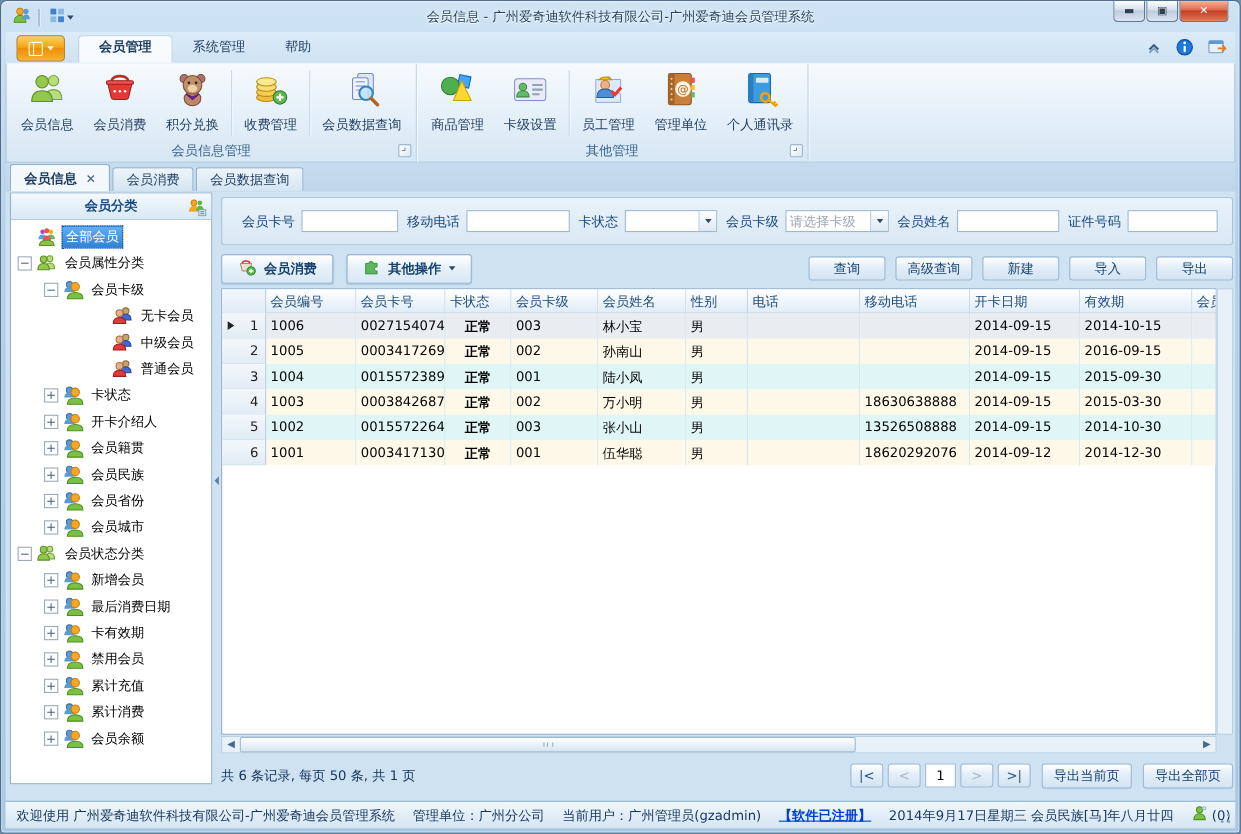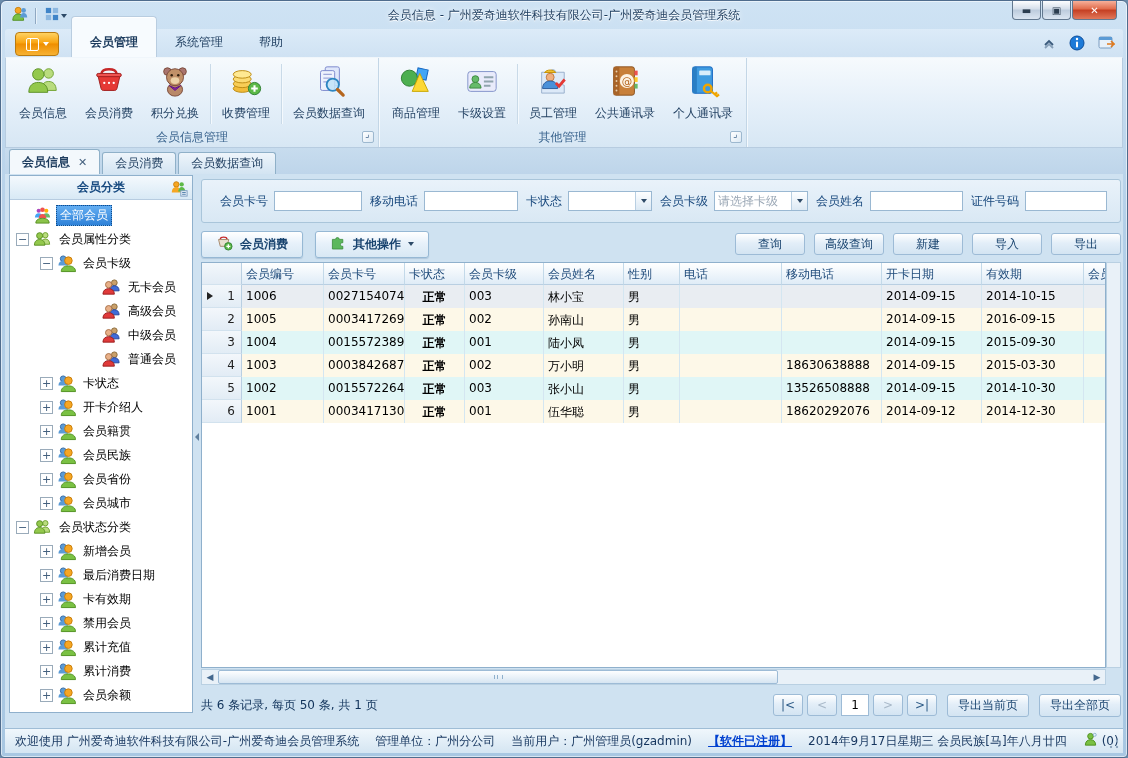--- a/index.html
+++ b/index.html
@@ -25,21 +25,21 @@
 
   
   .tabrow { position:absolute; left:4px; right:4px; top:28px; height:28px;
     background:linear-gradient(180deg,#dcebf8,#cfe2f3); border-radius:3px 3px 0 0; }
   .appbtn { position:absolute; left:10px; top:3px; width:44px; height:24px; border:1px solid #b97a10; border-radius:4px;
     background:linear-gradient(180deg,#ffd262,#f8a411 45%,#ef8e00 50%,#f7b233); display:flex; align-items:center; justify-content:center; gap:4px; }
   .appbtn .glyph { width:13px; height:13px; border:1.5px solid #fff; border-radius:2px; position:relative; }
   .appbtn .glyph::after { content:""; position:absolute; left:3px; top:0; bottom:0; width:1.5px; background:#fff; }
   .appbtn .caret { border-top-color:#fff; }
   .menu-tabs { position:absolute; left:66px; top:0; height:28px; display:flex; align-items:flex-end; }
-  .mtab { padding:17px 18px 6px; color:#1d3c5e; border-radius:4px 4px 0 0; }
+  .mtab { padding:1px 18px 6px; color:#1d3c5e; border-radius:4px 4px 0 0; }
   .mtab.active { background:#f7fbfe; border:1px solid #b9cde0; border-bottom:none; font-weight:bold;
     box-shadow:inset 0 1px 0 #fff; }
   .tab-icons { position:absolute; right:8px; top:5px; display:flex; align-items:center; gap:12px; }
 
   
   .ribbon { position:absolute; left:4px; top:56px; right:4px; height:91px;
     background:linear-gradient(180deg,#f6fafd,#e4eff9 55%,#d7e7f4); border:1px solid #b7cce0; border-top:1px solid #f0f6fb; }
   .rgroups { display:flex; height:100%; }
   .rgroup { display:flex; flex-direction:column; border-right:1px solid #c3d6e6; box-shadow:1px 0 0 #f4f9fd; }
   .rbtns { flex:1; display:flex; align-items:stretch; padding:2px 4px 0; }
@@ -310,21 +310,21 @@
                   <circle cx="9" cy="13" r="1" fill="#e8d0b0"></circle>
                   <circle cx="9" cy="18" r="1" fill="#e8d0b0"></circle>
                   <circle cx="9" cy="23" r="1" fill="#e8d0b0"></circle>
                   <circle cx="9" cy="28" r="1" fill="#e8d0b0"></circle>
                   <circle cx="20" cy="18" r="7.5" fill="#fdf3e3"></circle>
                   <text x="20" y="22" font-size="11" text-anchor="middle" fill="#b5651d" font-family="DejaVu Sans">@</text>
                   <rect x="28" y="7" width="3.4" height="5" fill="#ef5350"></rect>
                   <rect x="28" y="14" width="3.4" height="5" fill="#ffca28"></rect>
                   <rect x="28" y="21" width="3.4" height="5" fill="#66bb6a"></rect>
                 </svg></span>
-              <span class="rlabel">公共通讯录</span>
+              <span class="rlabel">管理单位</span>
             </div>
             <div class="rbtn">
               <span><svg width="34" height="34" viewBox="0 0 36 36">
                   <rect x="7" y="3" width="21" height="28" rx="2.5" fill="#3f9be0" stroke="#1565c0"></rect>
                   <rect x="7" y="3" width="4.5" height="28" fill="#2a7ec4"></rect>
                   <rect x="14" y="7" width="12" height="5" rx="1" fill="#d8edfb"></rect>
                   <circle cx="23" cy="26" r="4" fill="none" stroke="#f0a500" stroke-width="2.6"></circle>
                   <path d="M26.4 28.6l7 6M30.5 32.2l2.4-2.2M32.5 34.4l2.4-2.2" stroke="#f0a500" stroke-width="2.4" fill="none"></path>
                 </svg></span>
               <span class="rlabel">个人通讯录</span>
@@ -401,29 +401,20 @@
             <span class="tlabel">会员卡级</span>
           </div>
           <div class="titem" style="padding-left: 92px;">
             <span class="ticon"><svg width="19" height="19" viewBox="0 0 20 20">
                 <circle cx="13" cy="5" r="3" fill="#caa06a" stroke="#8a6a3a"></circle>
                 <path d="M8 13.5c0-3.5 2-5.4 5-5.4s5 1.9 5 5.4z" fill="#3f6bd8" stroke="#24439a"></path>
                 <circle cx="7" cy="7" r="3.3" fill="#e8b088" stroke="#a87048"></circle>
                 <path d="M1 17c0-4 2.7-5.8 6-5.8s6 1.8 6 5.8z" fill="#e03a3a" stroke="#9a1f1f"></path>
               </svg></span>
             <span class="tlabel">无卡会员</span>
-          </div>
-          <div class="titem" style="padding-left: 92px;">
-            <span class="ticon"><svg width="19" height="19" viewBox="0 0 20 20">
-                <circle cx="13" cy="5" r="3" fill="#caa06a" stroke="#8a6a3a"></circle>
-                <path d="M8 13.5c0-3.5 2-5.4 5-5.4s5 1.9 5 5.4z" fill="#3f6bd8" stroke="#24439a"></path>
-                <circle cx="7" cy="7" r="3.3" fill="#e8b088" stroke="#a87048"></circle>
-                <path d="M1 17c0-4 2.7-5.8 6-5.8s6 1.8 6 5.8z" fill="#e03a3a" stroke="#9a1f1f"></path>
-              </svg></span>
-            <span class="tlabel">高级会员</span>
           </div>
           <div class="titem" style="padding-left: 92px;">
             <span class="ticon"><svg width="19" height="19" viewBox="0 0 20 20">
                 <circle cx="13" cy="5" r="3" fill="#caa06a" stroke="#8a6a3a"></circle>
                 <path d="M8 13.5c0-3.5 2-5.4 5-5.4s5 1.9 5 5.4z" fill="#3f6bd8" stroke="#24439a"></path>
                 <circle cx="7" cy="7" r="3.3" fill="#e8b088" stroke="#a87048"></circle>
                 <path d="M1 17c0-4 2.7-5.8 6-5.8s6 1.8 6 5.8z" fill="#e03a3a" stroke="#9a1f1f"></path>
               </svg></span>
             <span class="tlabel">中级会员</span>
           </div>

